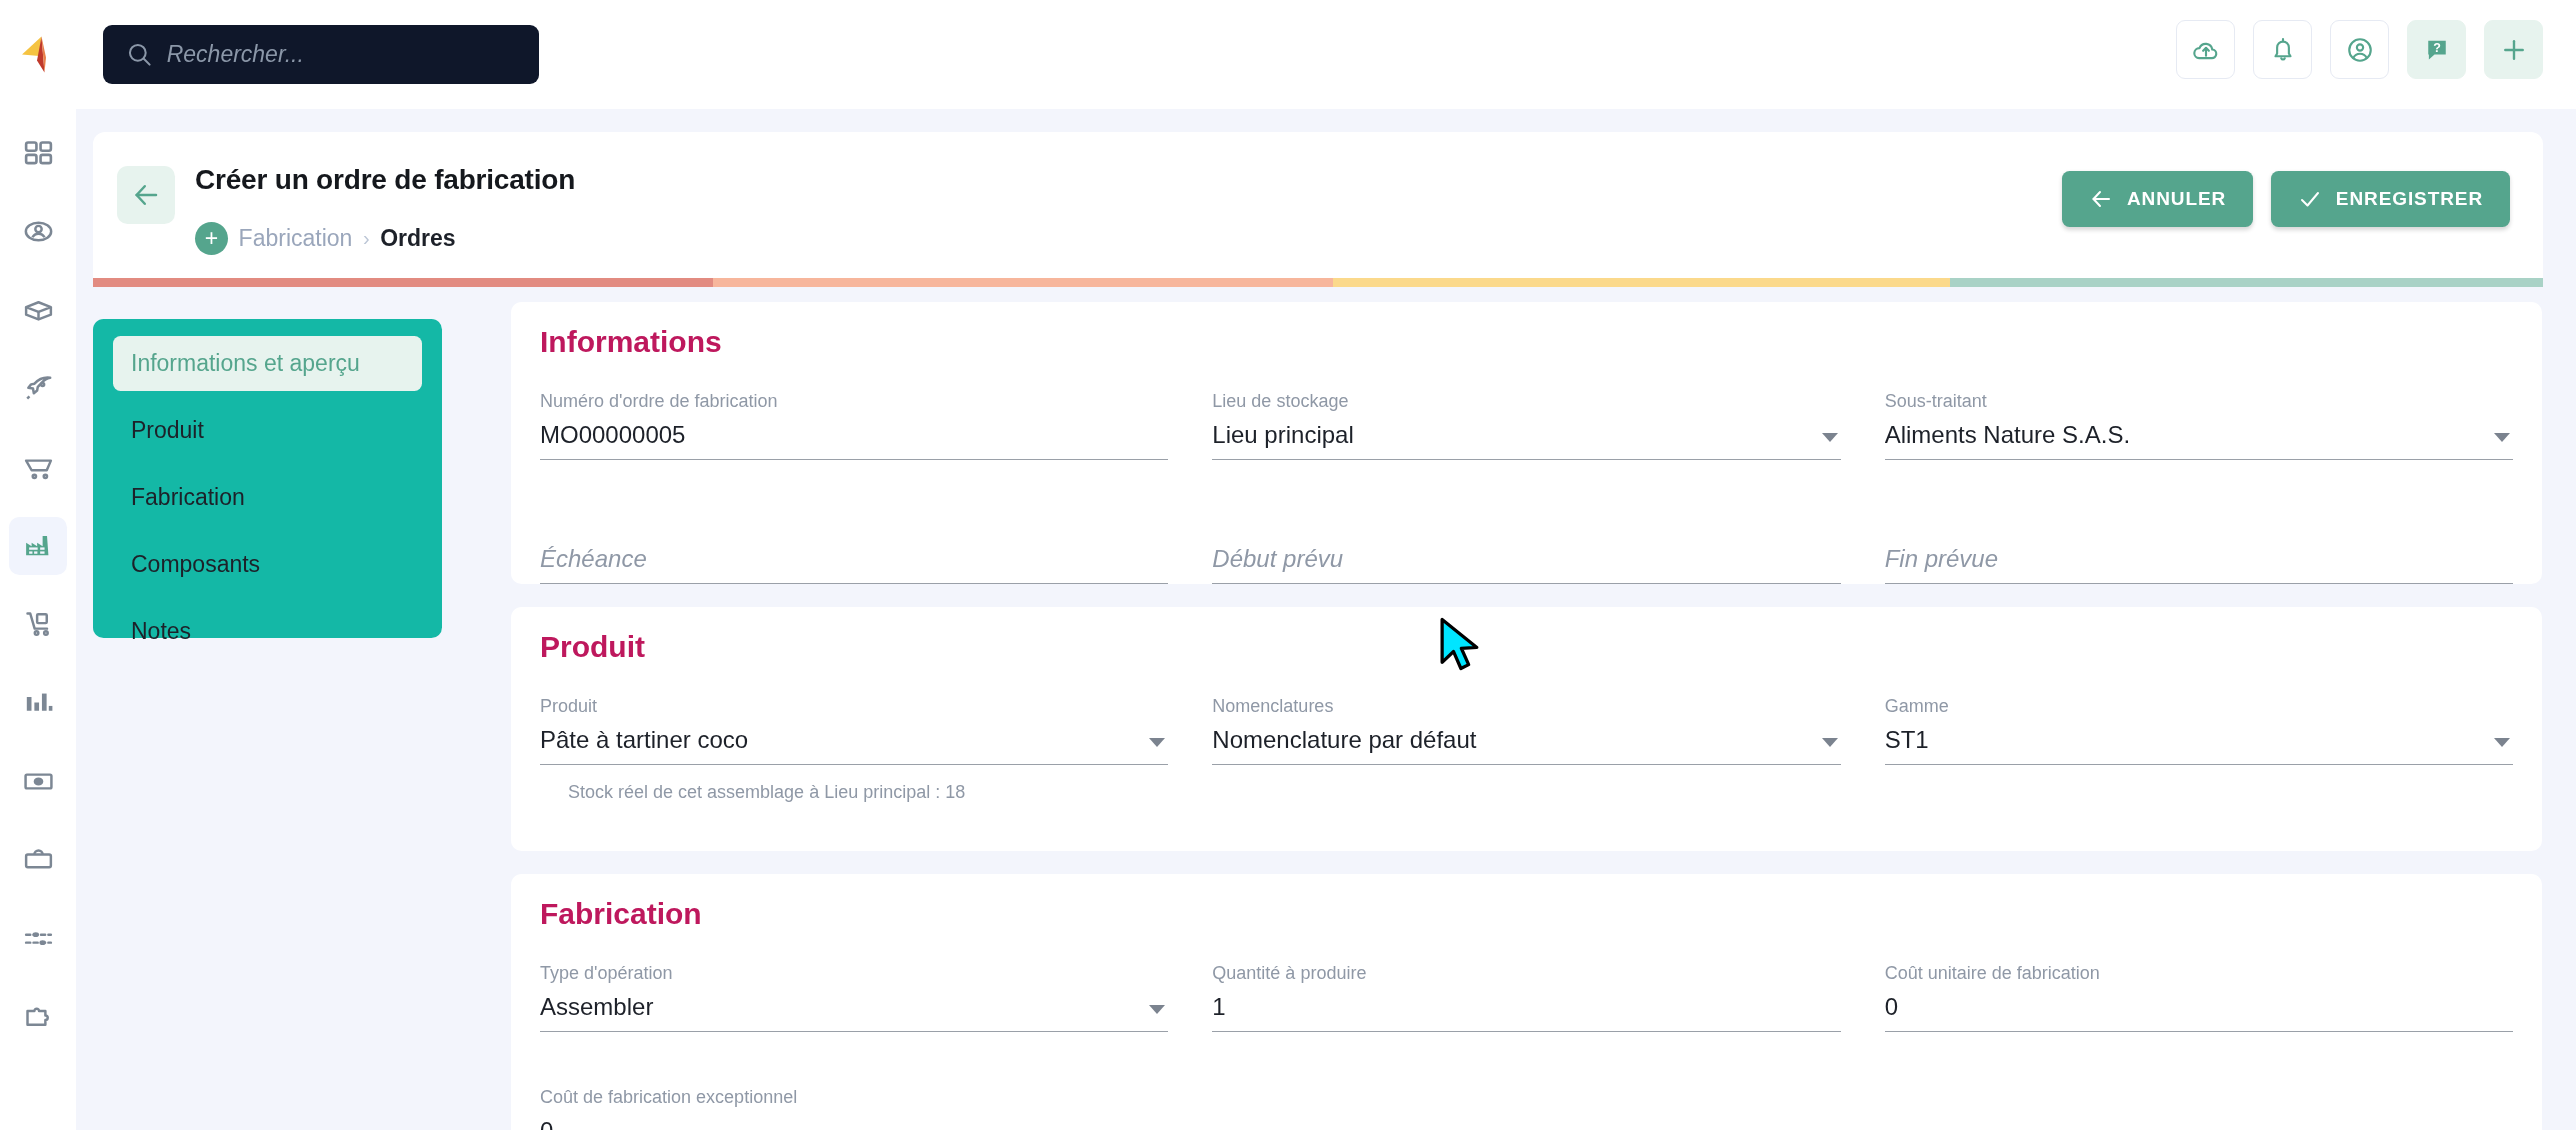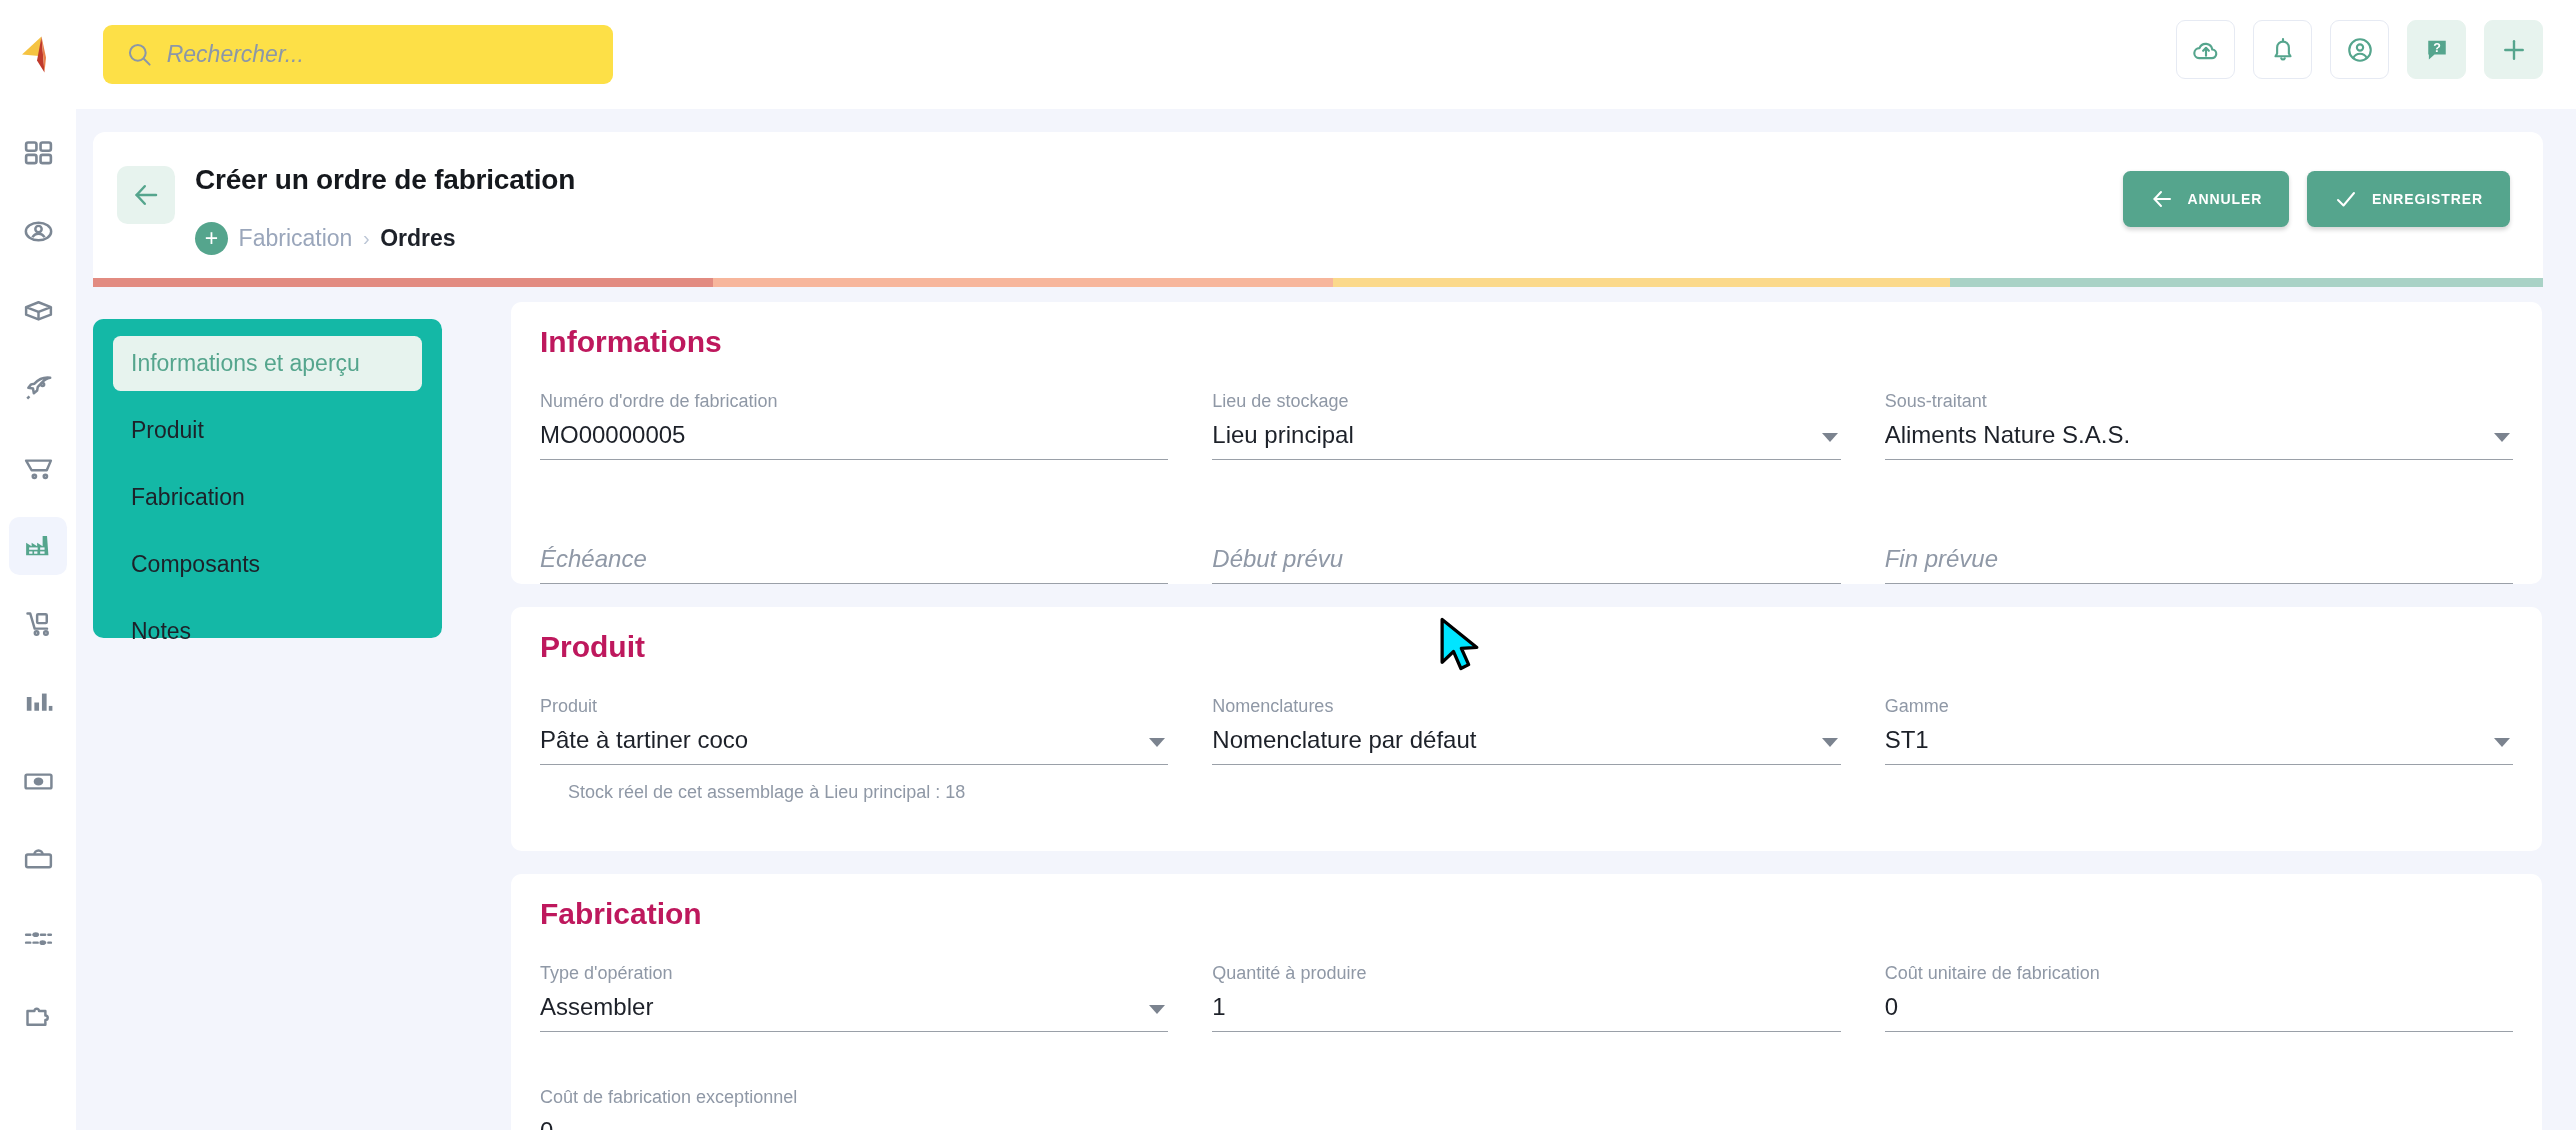--- a/index.html
+++ b/index.html
@@ -18,22 +18,22 @@
   }
   .logo-wrap {
     width: 76px; height: 109px;
     display: flex; align-items: center; justify-content: center;
     flex: 0 0 76px;
   }
   .logo { width: 39px; height: 39px; display: block; }
 
   .search-box {
     margin-left: 27px;
-    width: 510px; height: 59px;
-    background: #fde047;
+    width: 436px; height: 59px;
+    background: #0f172a;
     border-radius: 9px;
     display: flex; align-items: center;
     padding: 0 23px;
   }
   .search-icon { width: 27px; height: 27px; flex: 0 0 27px; margin-right: 13.7px; color:#8b97a8; }
   .search-input {
     border: none; outline: none; background: transparent;
     font-family: "Liberation Sans", sans-serif;
     font-size: 23px; font-style: italic; color: #6b7a8f;
     width: 100%;
@@ -105,21 +105,21 @@
 
   .hdr-actions {
     position: absolute; right: 33px; top: 39px;
     display: flex; gap: 18px;
   }
   .btn {
     height: 56px; border-radius: 7.6px;
     background: #55a58d; color: #ffffff;
     display: flex; align-items: center; justify-content: center;
     gap: 13.7px; padding: 0 27px; cursor: pointer;
-    font-size: 14px; font-weight: 700; letter-spacing: 0.9px;
+    font-size: 19px; font-weight: 700; letter-spacing: 0.9px;
     box-shadow: 0 2.3px 4.6px rgba(0,0,0,0.16);
   }
   .btn svg { width: 24px; height: 24px; }
 
   
   .progress {
     position: absolute; left: 93px; top: 278px;
     width: 2450px; height: 9px;
     display: flex;
     overflow: hidden;

